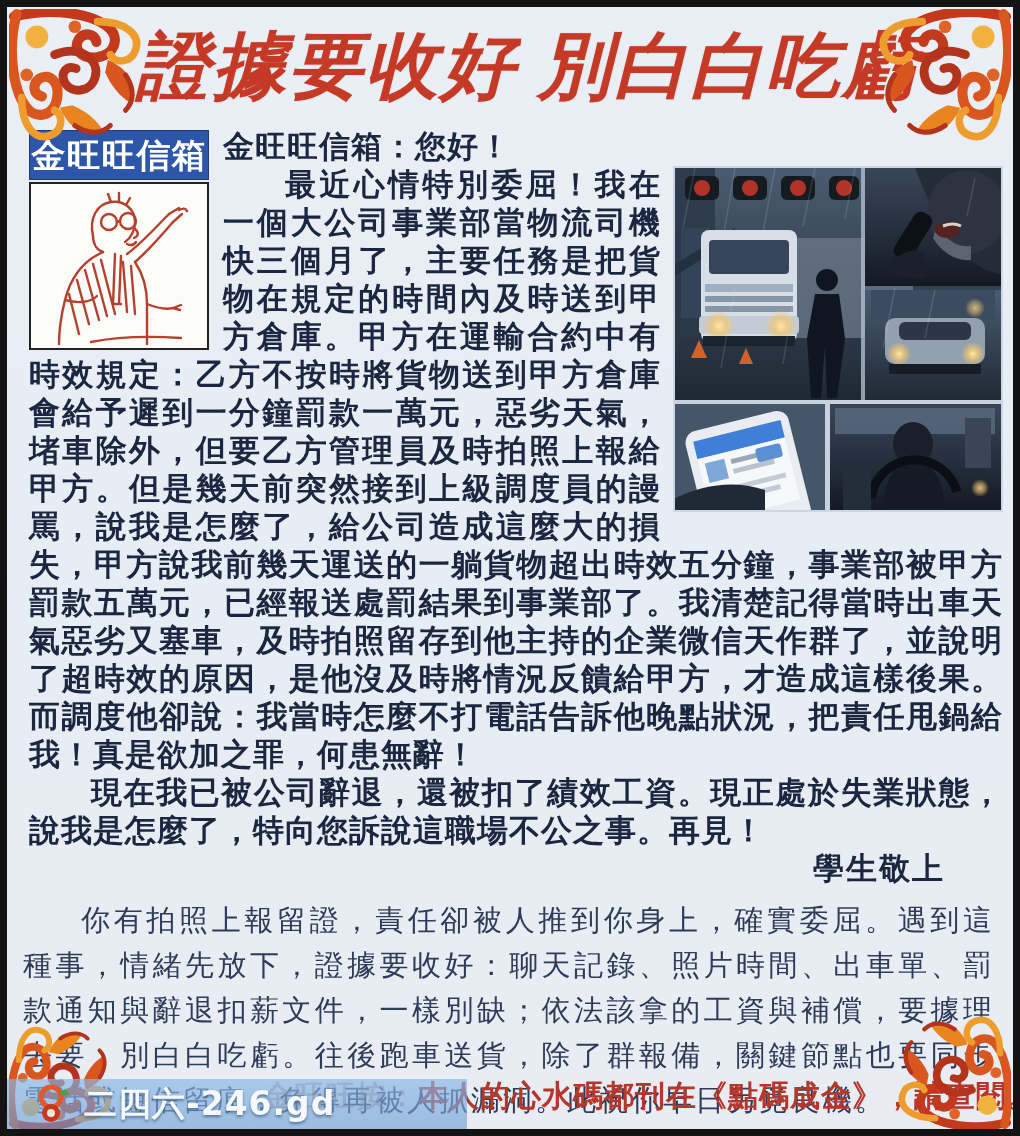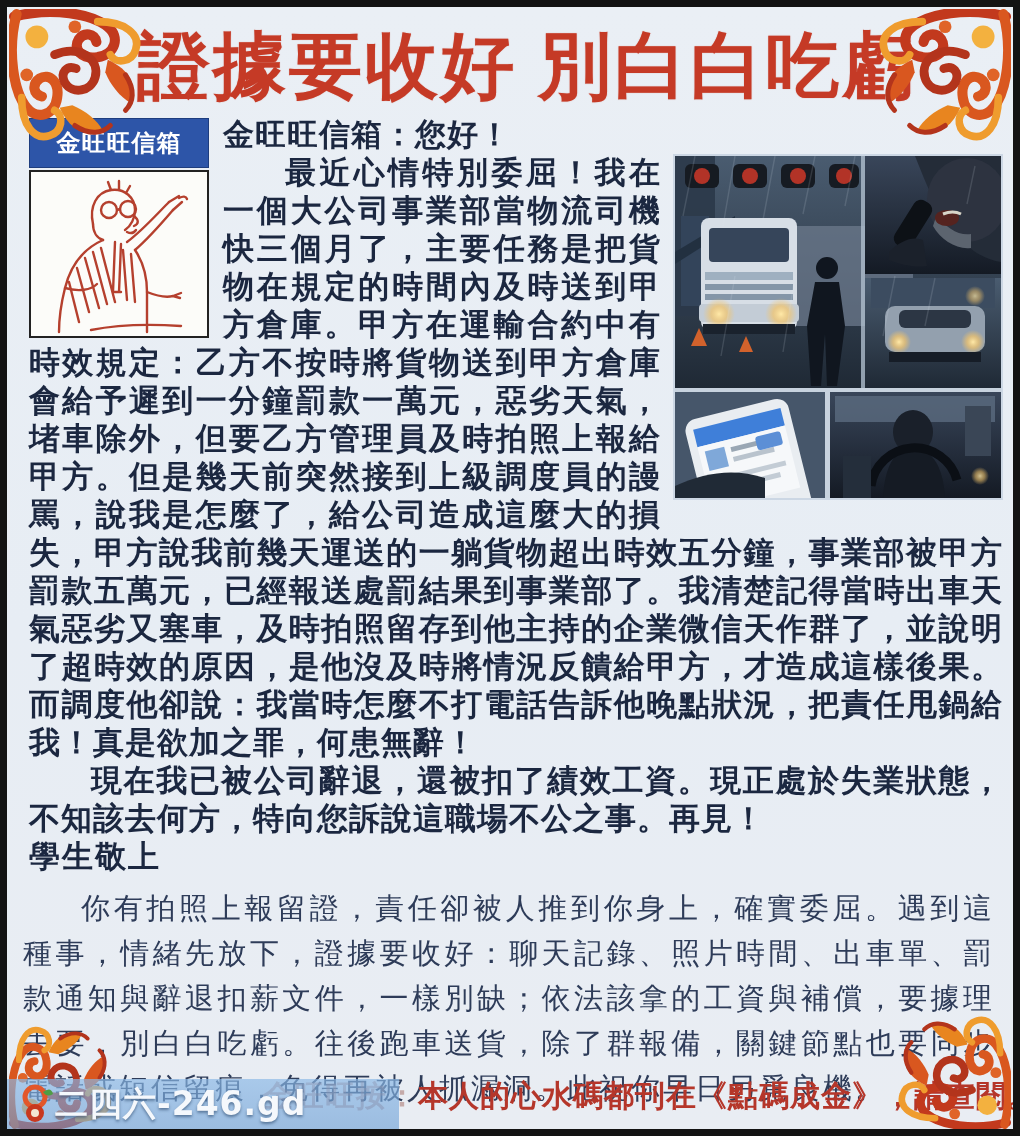--- a/index.html
+++ b/index.html
@@ -12,66 +12,67 @@
     font-family:"Liberation Serif","DejaVu Serif",serif;
   }
   
   .orn { position:absolute; z-index:4; pointer-events:none; }
   .orn-tl { top:2px; left:2px; width:152px; height:152px; }
   .orn-tr { top:2px; right:2px; width:152px; height:152px; transform:scaleX(-1); }
   .orn-bl { bottom:0px; left:2px; width:118px; height:118px; transform:scaleY(-1); z-index:3;}
   .orn-br { bottom:0px; right:2px; width:130px; height:130px; transform:scale(-1,-1); z-index:6;}
   
   .headline {
-    margin:14px 130px 4px 130px; text-align:center;
+    margin:14px 130px 16px 130px; text-align:center;
     font-size:73px; line-height:1.25; font-weight:800; letter-spacing:3px;
     color:#c53a26; text-shadow:0 0 1px rgba(197,58,38,.55);
     white-space:nowrap;
+    font-style:italic;
   }
   
   .content {
     position:relative; padding:0 10px 0 22px;
     color:#1b2740; font-weight:700; font-size:31px; line-height:38px;
     text-align:justify; letter-spacing:1px;
   }
   .leftbox { float:left; width:180px; margin:2px 14px 6px 0; }
   .mail-label {
     background:#2d55a8; color:#ffffff; text-align:center;
-    font-size:24px; font-weight:700; letter-spacing:1px; padding:5px 0;
+    font-size:34px; font-weight:700; letter-spacing:1px; padding:5px 0;
     font-family:"Liberation Sans","DejaVu Sans",sans-serif;
     border:1px solid #1e3d7e;
   }
   .illus-box { margin-top:2px; border:2px solid #222; background:#fcfcf9; height:168px; overflow:hidden; }
   .photo {
     float:right; width:330px; height:346px; margin:38px 0 8px 12px;
     border:2px solid #ccd7e4; background:#1d2530; overflow:hidden;
   }
   .content p { margin:0; }
   .indent { text-indent:2em; }
-  .sign-right { padding-right:58px; letter-spacing:2px; margin-top:4px; }
+  .sign-right { text-align:right; padding-right:58px; letter-spacing:2px; margin-top:4px; }
   .clear { clear:both; height:0; }
   
   .reply {
     padding:10px 18px 0 16px; color:#2e3c59; font-weight:400;
     font-size:29px; line-height:45px; letter-spacing:3px; text-align:justify;
   }
   .reply .indent { text-indent:2em; }
   
   .footer-line {
     position:absolute; left:0; right:0; bottom:12px; z-index:2;
     padding-left:256px; font-size:30px; font-weight:700; letter-spacing:1px;
     white-space:nowrap;
   }
   .footer-prefix { color:#9a5a50; opacity:.45; }
   .footer-notice { color:#b5362a; }
   
   .watermark {
-    position:absolute; left:0; bottom:0; width:392px; height:50px; z-index:5;
+    position:absolute; left:0; bottom:0; width:460px; height:50px; z-index:5;
     background:linear-gradient(180deg, rgba(138,184,230,.68), rgba(104,156,212,.60));
-    display:flex; align-items:center; gap:0; padding-left:8px;
+    display:flex; align-items:center; gap:13px; padding-left:24px;
   }
   .watermark-text {
     color:#f5f8fc; font-weight:800; font-size:33px; letter-spacing:1px;
     font-family:"DejaVu Sans","Liberation Sans",sans-serif;
     text-shadow:0 2px 3px rgba(50,80,115,.65);
     white-space:nowrap;
   }
 </style>
 </head>
 <body>
@@ -263,21 +264,21 @@
         </g>
 
         <g stroke="#dfe8f2" stroke-width="1.4" opacity=".14">
           <path d="M20,0 L8,60 M60,0 L48,70 M100,0 L88,64 M140,0 L128,58 M180,0 L170,50 M220,120 L208,180 M60,120 L46,200 M120,120 L108,196 M260,122 L250,170 M300,10 L292,48"></path>
         </g>
       </svg>
     </div>
 
     <p class="salutation">金旺旺信箱：您好！</p>
     <p class="indent">最近心情特別委屈！我在一個大公司事業部當物流司機快三個月了，主要任務是把貨物在規定的時間內及時送到甲方倉庫。甲方在運輸合約中有時效規定：乙方不按時將貨物送到甲方倉庫會給予遲到一分鐘罰款一萬元，惡劣天氣，堵車除外，但要乙方管理員及時拍照上報給甲方。但是幾天前突然接到上級調度員的謾罵，說我是怎麼了，給公司造成這麼大的損失，甲方說我前幾天運送的一躺貨物超出時效五分鐘，事業部被甲方罰款五萬元，已經報送處罰結果到事業部了。我清楚記得當時出車天氣惡劣又塞車，及時拍照留存到他主持的企業微信天作群了，並說明了超時效的原因，是他沒及時將情況反饋給甲方，才造成這樣後果。而調度他卻說：我當時怎麼不打電話告訴他晚點狀況，把責任甩鍋給我！真是欲加之罪，何患無辭！</p>
-    <p class="indent">現在我已被公司辭退，還被扣了績效工資。現正處於失業狀態，不知該去何方，特向您訴說這職場不公之事。再見！</p>
+    <p class="indent">現在我已被公司辭退，還被扣了績效工資。現正處於失業狀態，說我是怎麼了，特向您訴說這職場不公之事。再見！</p>
     <p class="sign-right">學生敬上</p>
     <div class="clear"></div>
   </div>
 
   <div class="reply">
     <p class="indent">你有拍照上報留證，責任卻被人推到你身上，確實委屈。遇到這種事，情緒先放下，證據要收好：聊天記錄、照片時間、出車單、罰款通知與辭退扣薪文件，一樣別缺；依法該拿的工資與補償，要據理去要，別白白吃虧。往後跑車送貨，除了群報備，關鍵節點也要同步電話或短信留痕，免得再被人抓漏洞。此祝你早日另覓良機。</p>
 
   </div>
 
   <div class="footer-line">

